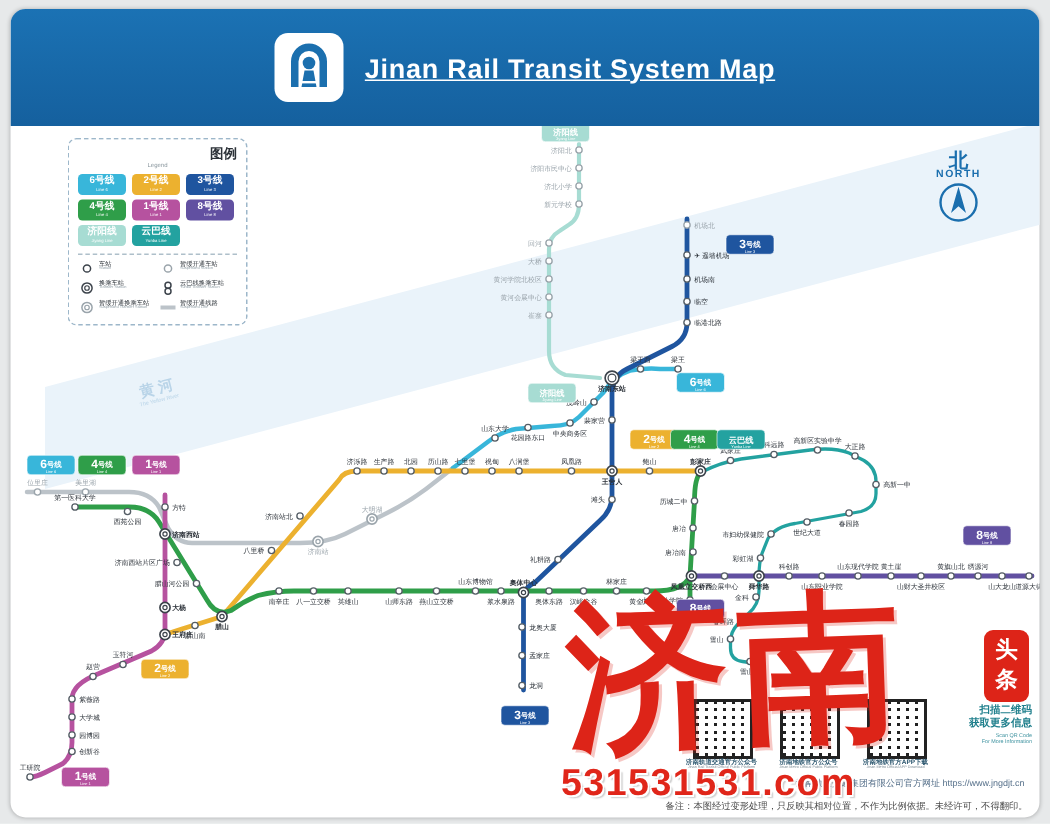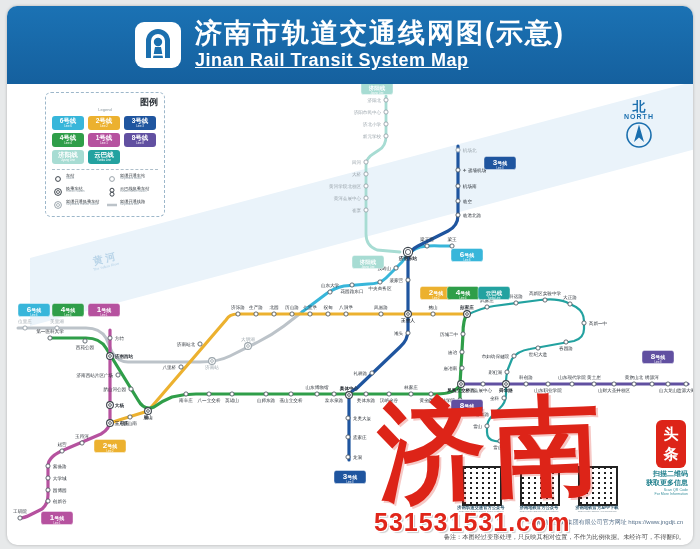--- a/index.html
+++ b/index.html
@@ -367,21 +367,20 @@
     <div id="hdr">
       <div id="logo">
         <svg width="36" height="36" viewBox="0 0 36 36">
           <path d="M6,31 V14 a12,12 0 0 1 24,0 V31 h-5 V14 a7,7 0 0 0 -14,0 V31 Z" fill="#1b6fae"></path>
           <circle cx="18" cy="15" r="4.2" fill="#1b6fae"></circle>
           <path d="M15,20 h6 l2,11 h-10 Z" fill="#1b6fae"></path>
           <rect x="13" y="27" width="10" height="1.6" fill="#fff"></rect>
         </svg>
       </div>
       <div class="ttl">
-        <div class="cn">济南市轨道交通线网图(示意)</div>
         <div class="en">Jinan Rail Transit System Map</div>
       </div>
     </div>
 
     <div id="legend">
       <div class="lt">图例</div>
       <div class="lte">Legend</div>
       <div id="lgBadges">
           <div class="lgB" style="background: rgb(56, 182, 218);">
             <span class="c">6号线</span>

